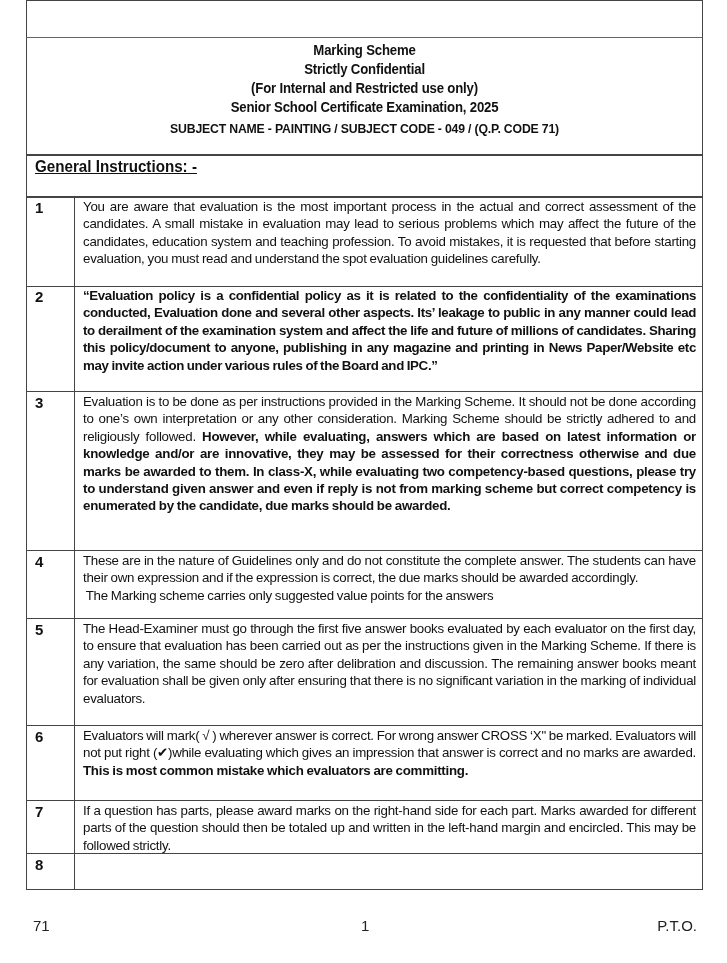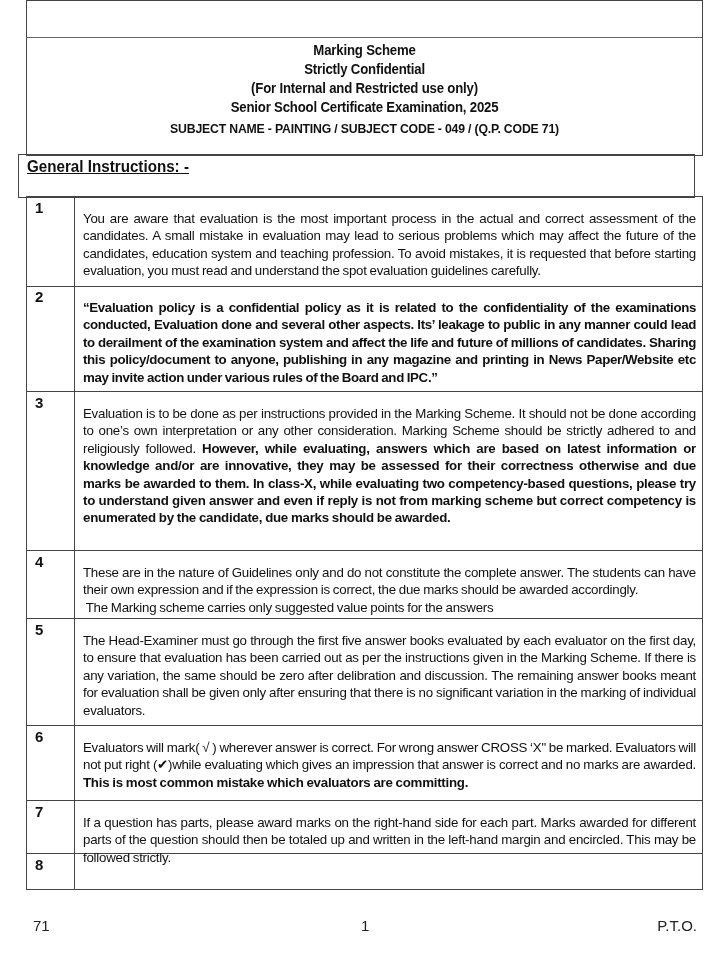--- a/index.html
+++ b/index.html
@@ -41,21 +41,21 @@
       transform: scaleX(0.93);
       transform-origin: center;
     }
     .title-block .line:first-child { margin-top: 3px; }
     .title-block .line.code {
       font-size: 13.2px;
       margin-top: 2px;
     }
     .gi-row {
       position: absolute;
-      left: 18px;
+      left: 26px;
       top: 154px;
       width: 675px;
       height: 42px;
       border: 1px solid #444;
     }
     .gi-heading {
       position: absolute;
       left: 8px;
       top: 2px;
       font-size: 16.5px;
@@ -84,21 +84,21 @@
       font-weight: bold;
       font-size: 15px;
       padding-left: 8px;
       box-sizing: border-box;
       padding-top: 2px;
     }
     .row .txt {
       position: absolute;
       left: 56px;
       right: 6px;
-      top: 13px;
+      top: 1px;
       font-size: 13.3px;
       line-height: 17.4px;
       text-align: justify;
       letter-spacing: -0.25px;
       word-spacing: -0.5px;
     }
     .row .txt.bold { font-weight: bold; letter-spacing: -0.35px; }
     .row .txt b { font-weight: bold; }
     .row .txt .para { display: block; }
     .footer {

